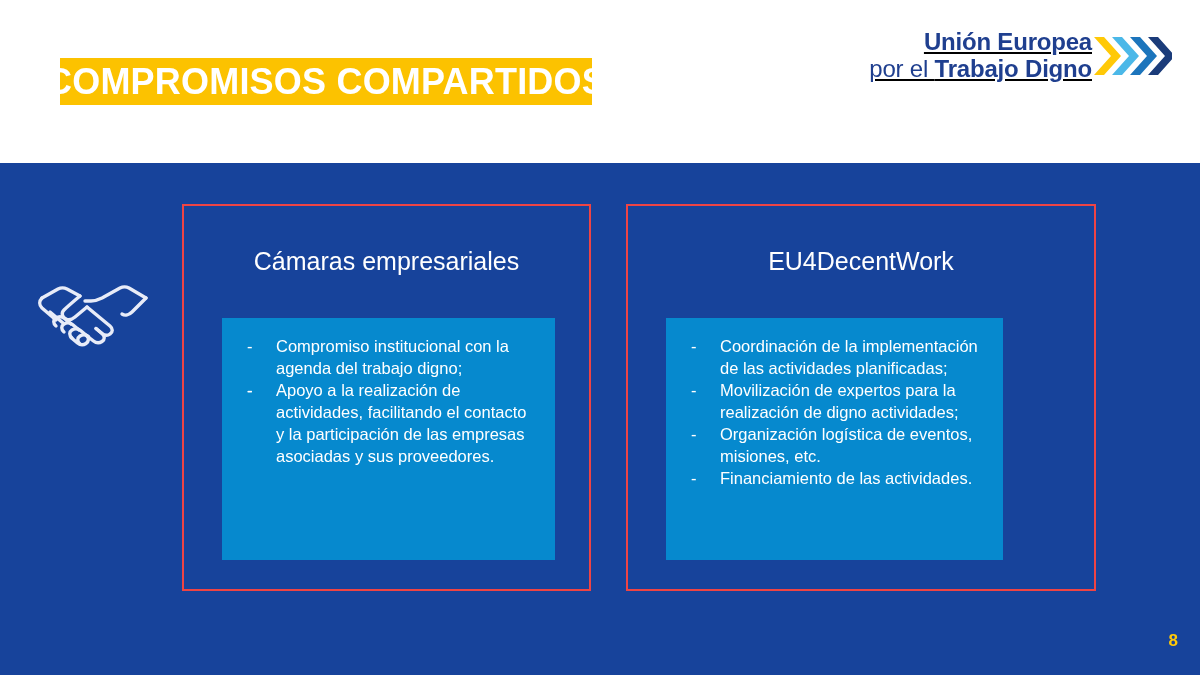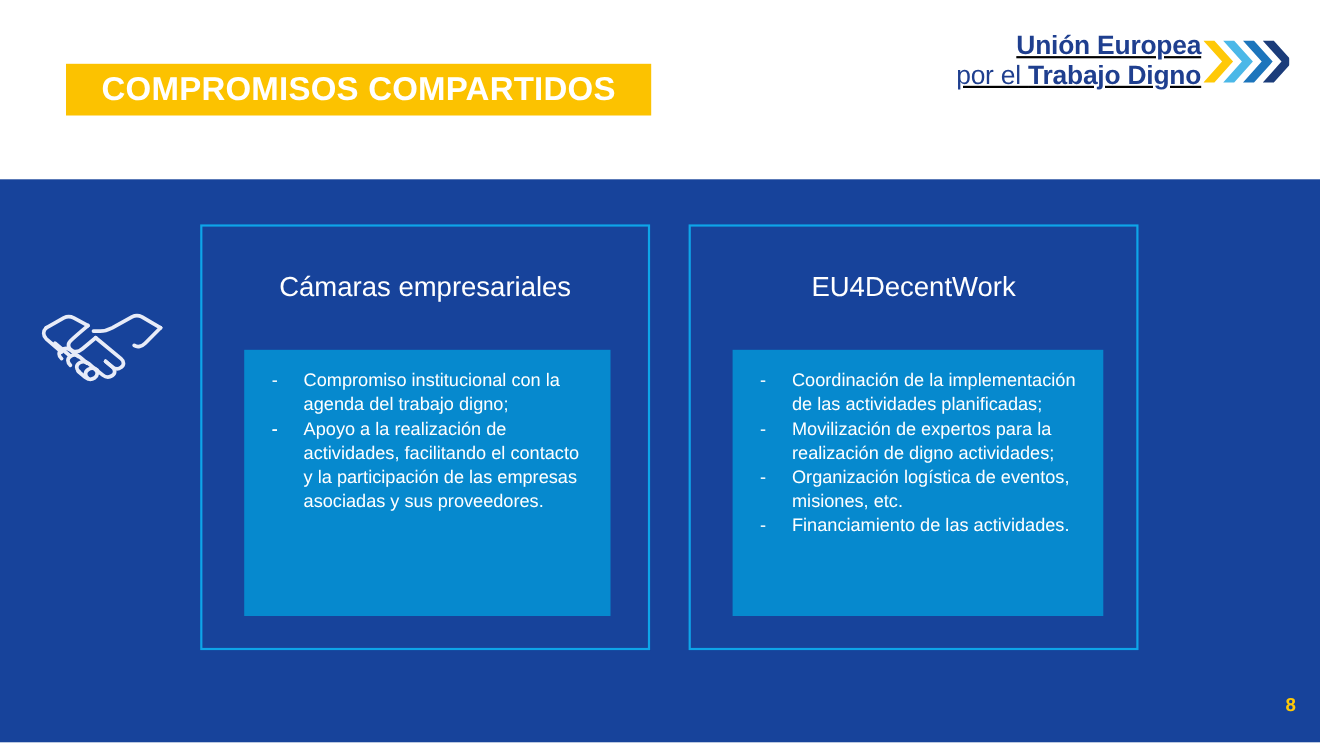--- a/index.html
+++ b/index.html
@@ -33,21 +33,21 @@
     top: 58px;
     width: 532px;
     height: 47px;
     background: #FCC200;
     display: flex;
     align-items: center;
     justify-content: center;
   }
   .title-banner-text {
     color: #ffffff;
-    font-size: 30px;
+    font-size: 36px;
     font-weight: bold;
     letter-spacing: 0.2px;
     line-height: 1;
     white-space: nowrap;
   }
 
   
   .logo {
     position: absolute;
     right: 28px;
@@ -97,34 +97,34 @@
     position: absolute;
     left: 28px;
     top: 268px;
     width: 132px;
     height: 88px;
   }
 
   
   .card {
     position: absolute;
-    border: 2px solid #0ea5e9;
+    border: 2px solid #ef4444;
     background: #17439B;
     box-sizing: border-box;
   }
   .card-left {
     left: 182px;
     top: 204px;
     width: 409px;
     height: 387px;
   }
   .card-right {
     left: 626px;
     top: 204px;
-    width: 409px;
+    width: 470px;
     height: 387px;
   }
   .card-heading {
     position: absolute;
     left: 0;
     right: 0;
     top: 42px;
     text-align: center;
     color: #ffffff;
     font-size: 25px;

